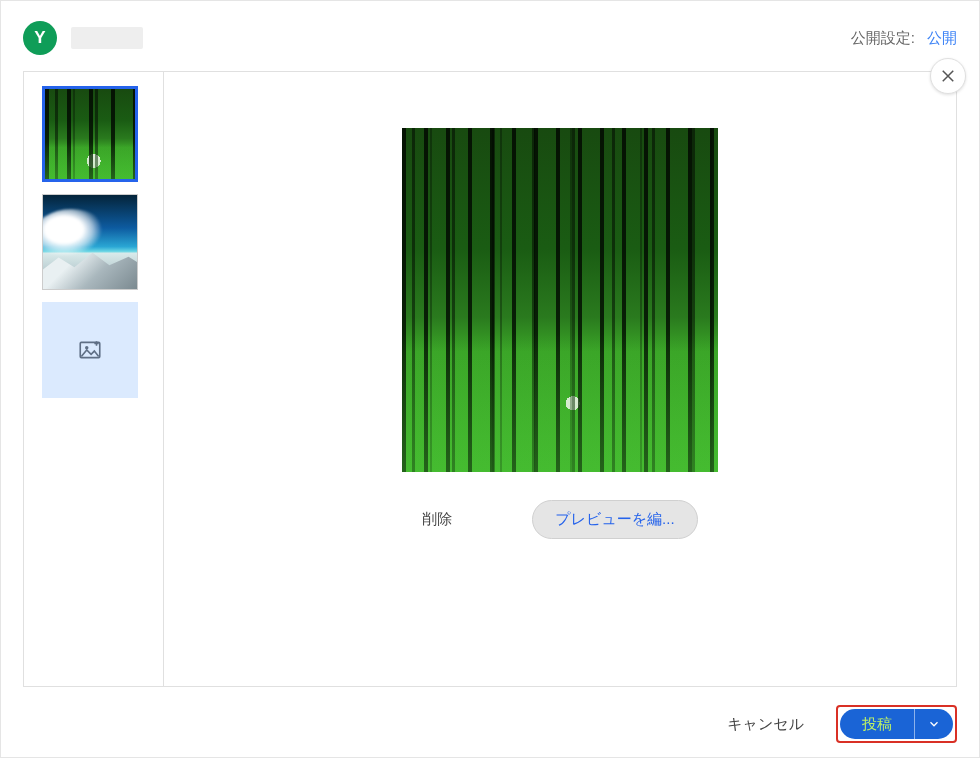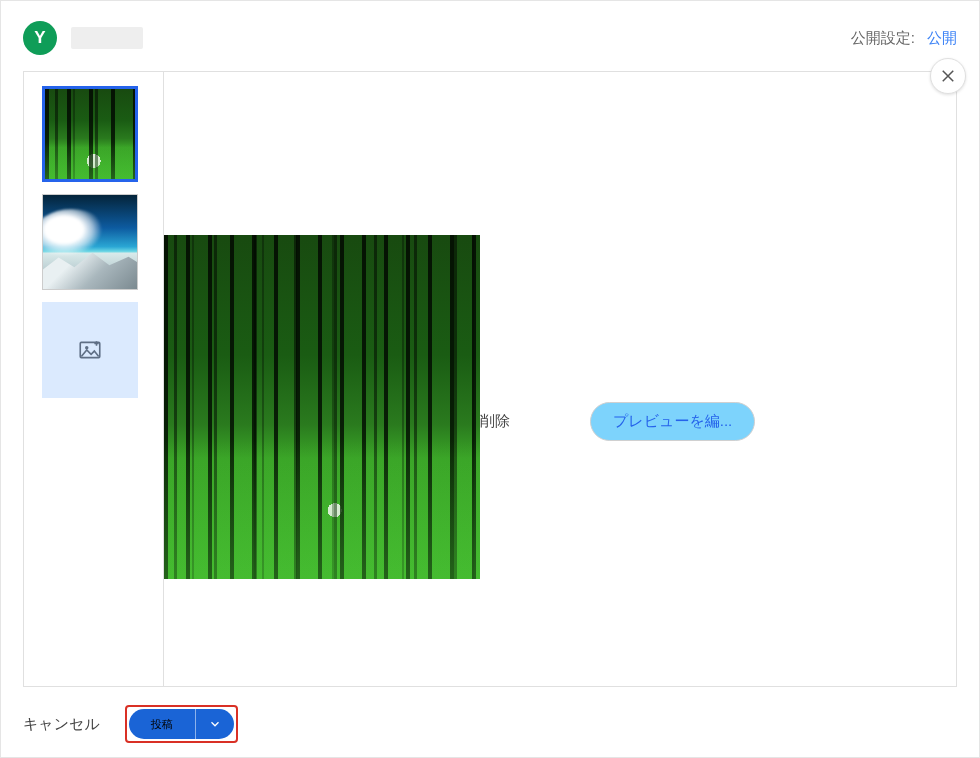--- a/index.html
+++ b/index.html
@@ -15,30 +15,30 @@
   .editor-area { position: relative; margin-top: 14px; flex: 1; display: flex; border: 1px solid #e0e0e0; }
   .close-btn { position: absolute; top: -14px; right: -10px; width: 36px; height: 36px; border-radius: 50%; background: #fff; border: 1px solid #e0e0e0; box-shadow: 0 1px 3px rgba(0,0,0,.12); display: flex; align-items: center; justify-content: center; cursor: pointer; }
   .close-btn svg { width: 18px; height: 18px; stroke: #555; stroke-width: 2; }
 
   .thumbs { width: 140px; border-right: 1px solid #e0e0e0; padding: 14px 18px; display: flex; flex-direction: column; gap: 12px; }
   .thumb { width: 96px; height: 96px; border: 1px solid #ccc; cursor: pointer; display: flex; align-items: center; justify-content: center; overflow: hidden; }
   .thumb.selected { border: 3px solid #2563eb; }
   .thumb.add { background: #dbeafe; border: 1px solid #dbeafe; }
   .thumb.add svg { width: 26px; height: 26px; stroke: #5f6f85; fill: none; stroke-width: 1.5; }
 
-  .preview-pane { flex: 1; display: flex; flex-direction: row; align-items: center; padding-top: 56px; }
+  .preview-pane { flex: 1; display: flex; flex-direction: column; align-items: center; padding-top: 56px; }
   .preview-image { width: 316px; height: 344px; overflow: hidden; }
   .preview-actions { margin-top: 28px; display: flex; align-items: center; gap: 80px; }
   .delete-link { color: #444; font-size: 15px; cursor: pointer; }
-  .edit-preview-btn { border: 1px solid #d0d0d0; border-radius: 22px; padding: 9px 22px; color: #2563eb; font-size: 15px; background: #7dd3fc; cursor: pointer; }
+  .edit-preview-btn { border: 1px solid #d0d0d0; border-radius: 22px; padding: 9px 22px; color: #2563eb; font-size: 15px; background: #e5e5e5; cursor: pointer; }
 
-  .footer { height: 56px; display: flex; align-items: center; gap: 25px; padding-top: 18px; }
+  .footer { height: 56px; display: flex; align-items: center; justify-content: flex-end; gap: 32px; padding-top: 18px; }
   .cancel-link { color: #444; font-size: 15px; cursor: pointer; }
   .post-group { display: flex; border: 2px solid #d93025; border-radius: 4px; padding: 2px; }
-  .post-btn { background: #1a64d6; color: #000000; border: none; font-size: 11px; padding: 0 22px; border-top-left-radius: 20px; border-bottom-left-radius: 20px; cursor: pointer; }
+  .post-btn { background: #1a64d6; color: #bef264; border: none; font-size: 15px; padding: 0 22px; border-top-left-radius: 20px; border-bottom-left-radius: 20px; cursor: pointer; }
   .post-menu { background: #1a64d6; color: #fff; border: none; border-left: 1px solid rgba(255,255,255,.5); padding: 8px 12px; border-top-right-radius: 20px; border-bottom-right-radius: 20px; cursor: pointer; display: flex; align-items: center; justify-content: center; }
   .post-menu svg { width: 14px; height: 14px; stroke: #fff; stroke-width: 2.2; fill: none; }
 
   
   .forest {
     width: 100%; height: 100%; position: relative;
     background:
       radial-gradient(circle at 54% 80%, #f3f3f0 0 7px, transparent 7px),
       linear-gradient(to bottom, #184a10 0%, #1a5c13 35%, #2a7a1e 55%, #3aa427 65%, #3fb52a 100%);
   }

